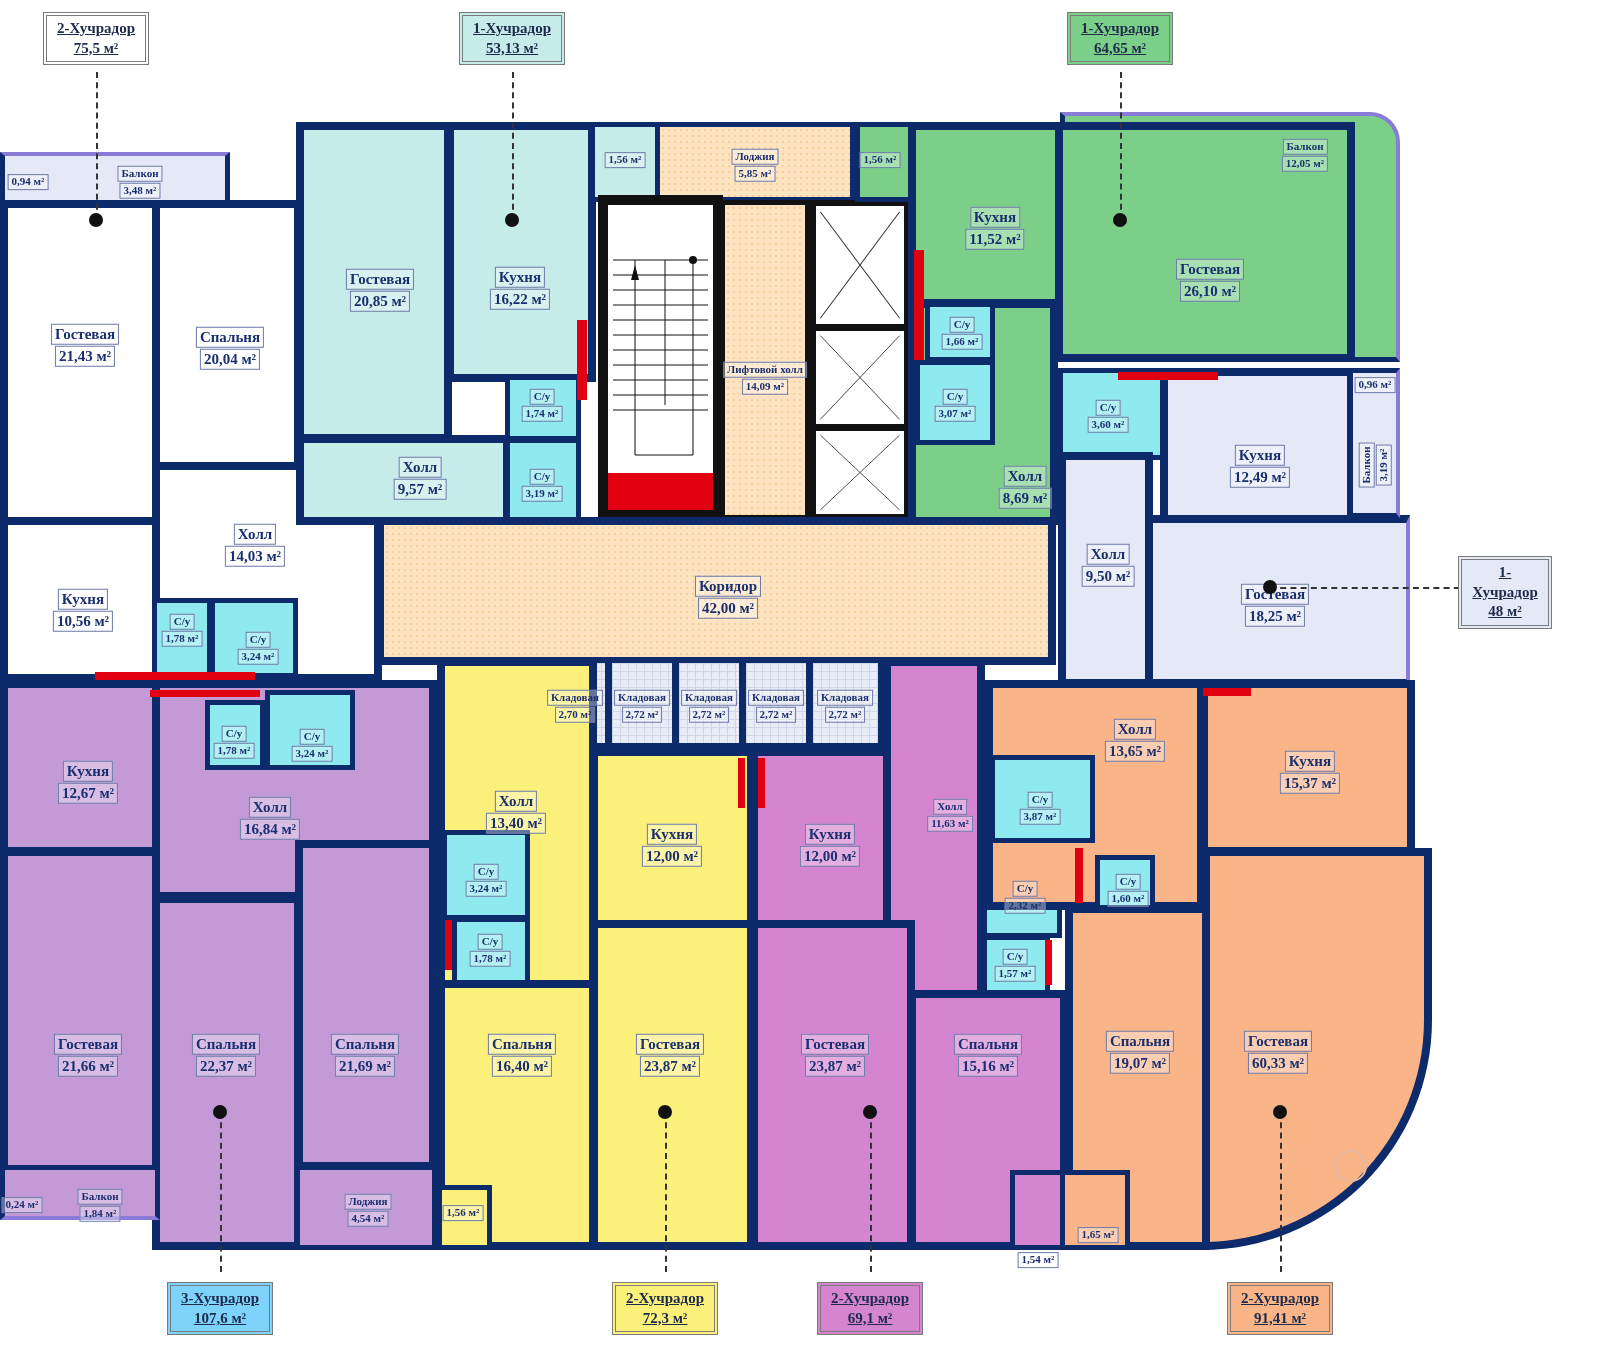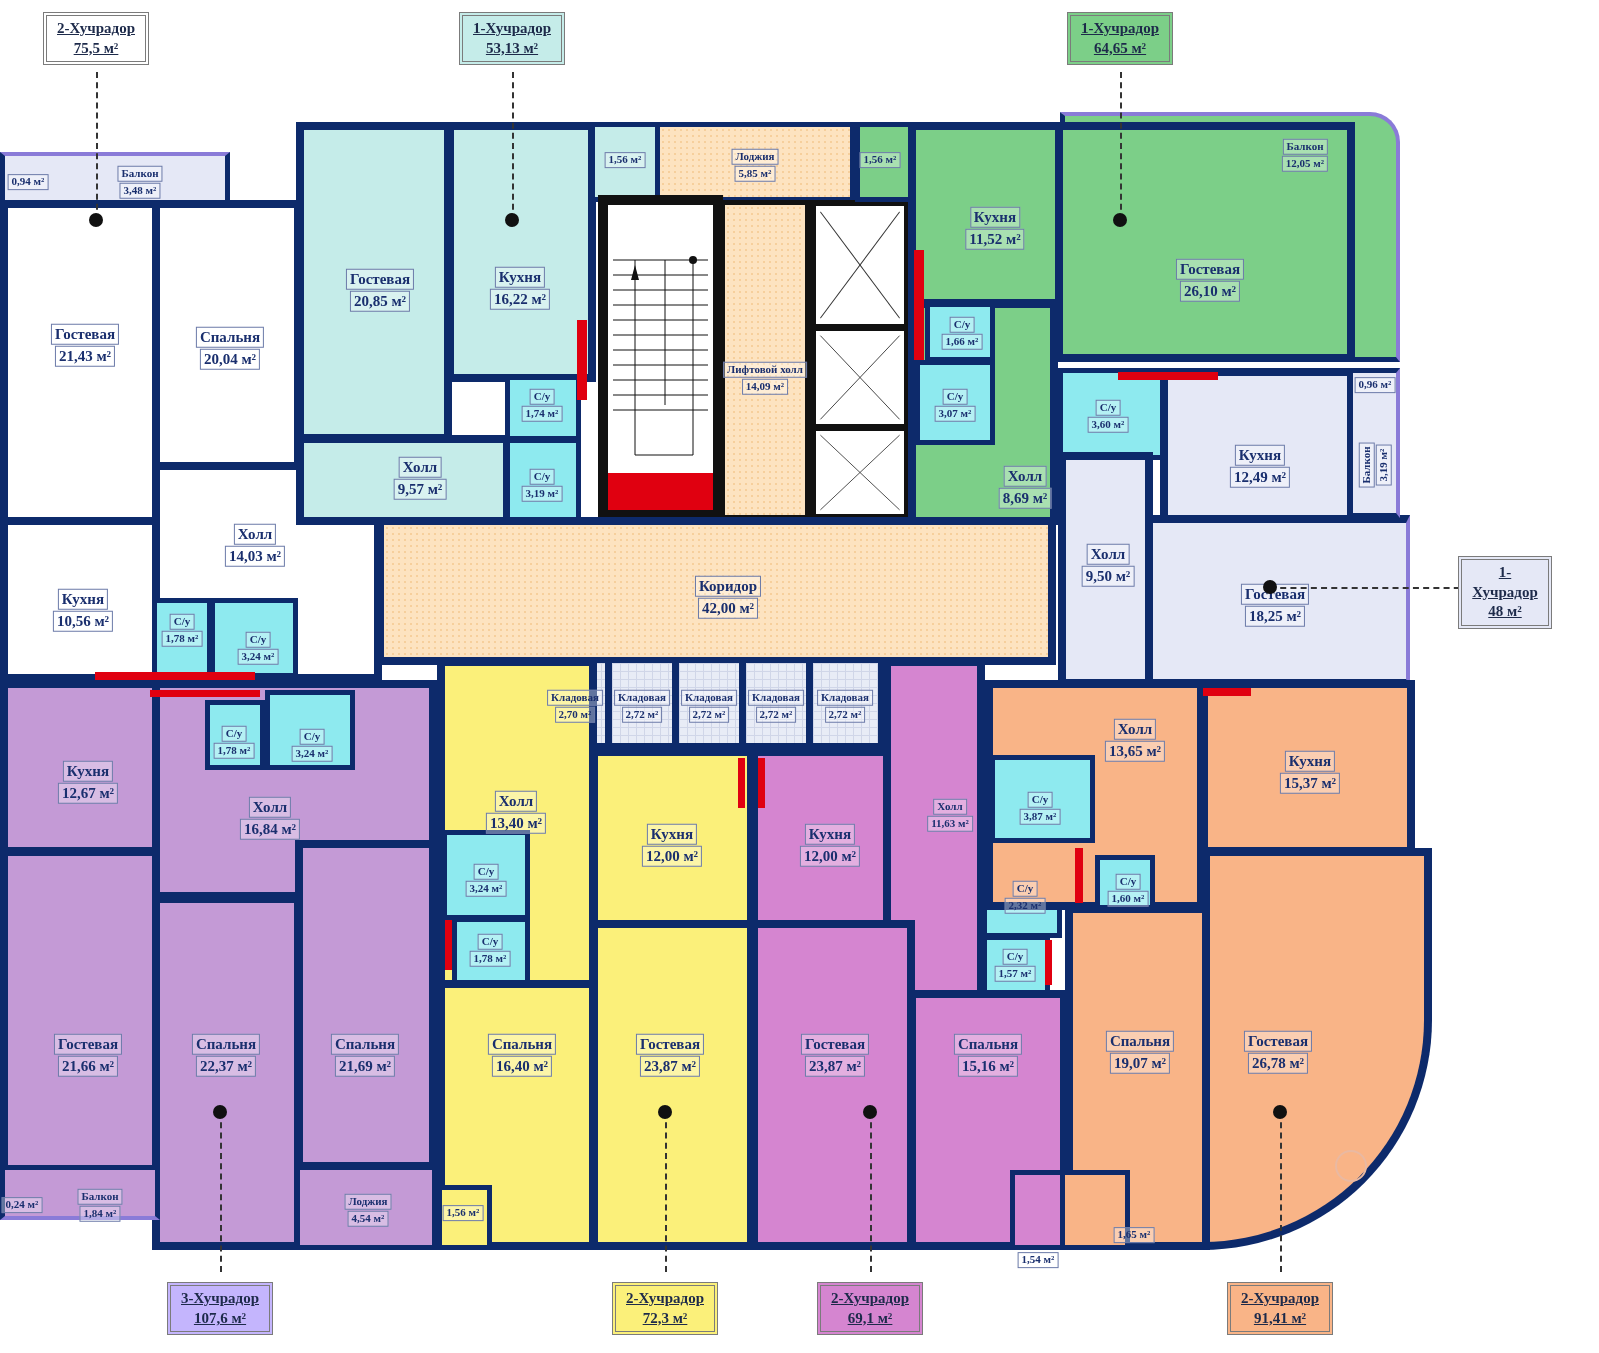--- a/index.html
+++ b/index.html
@@ -412,23 +412,23 @@
   <div class="lbl" style="left:1310px;top:772px;">
       <span>Кухня</span>
       <span>15,37 м²</span>
     </div>
   <div class="lbl" style="left:1140px;top:1052px;">
       <span>Спальня</span>
       <span>19,07 м²</span>
     </div>
   <div class="lbl" style="left:1278px;top:1052px;">
       <span>Гостевая</span>
-      <span>26,78 м²</span>
-    </div>
-  <div class="lbl sm" style="left:1098px;top:1235px;margin-left:36px;">
+      <span>60,33 м²</span>
+    </div>
+  <div class="lbl sm" style="left:1098px;top:1235px;">
       <span>1,65 м²</span>
     </div>
 
   <div class="lead" style="left:96px;top:72px;height:148px;"></div>
   <div class="dot" style="left:96px;top:220px;"></div>
   <div class="tag" style="left:96px;top:12px;background:#ffffff;">
       <span class="t1">2-Хучрадор</span>
       <span class="t2">75,5 м²</span>
     </div>
 
@@ -448,21 +448,21 @@
 
   <div class="leadh" style="left:1270px;top:587px;width:200px;"></div>
   <div class="dot" style="left:1270px;top:587px;"></div>
   <div class="tag" style="left:1505px;top:556px;background:#e5e8f6;">
       <span class="t1">1-Хучрадор</span>
       <span class="t2">48 м²</span>
     </div>
 
   <div class="lead" style="left:220px;top:1112px;height:160px;"></div>
   <div class="dot" style="left:220px;top:1112px;"></div>
-  <div class="tag" style="left:220px;top:1282px;background:#c4b5fd;">
+  <div class="tag" style="left:220px;top:1282px;background:#7dd3fc;">
       <span class="t1">3-Хучрадор</span>
       <span class="t2">107,6 м²</span>
     </div>
 
   <div class="lead" style="left:665px;top:1112px;height:160px;"></div>
   <div class="dot" style="left:665px;top:1112px;"></div>
   <div class="tag" style="left:665px;top:1282px;background:#fbf07a;">
       <span class="t1">2-Хучрадор</span>
       <span class="t2">72,3 м²</span>
     </div>

